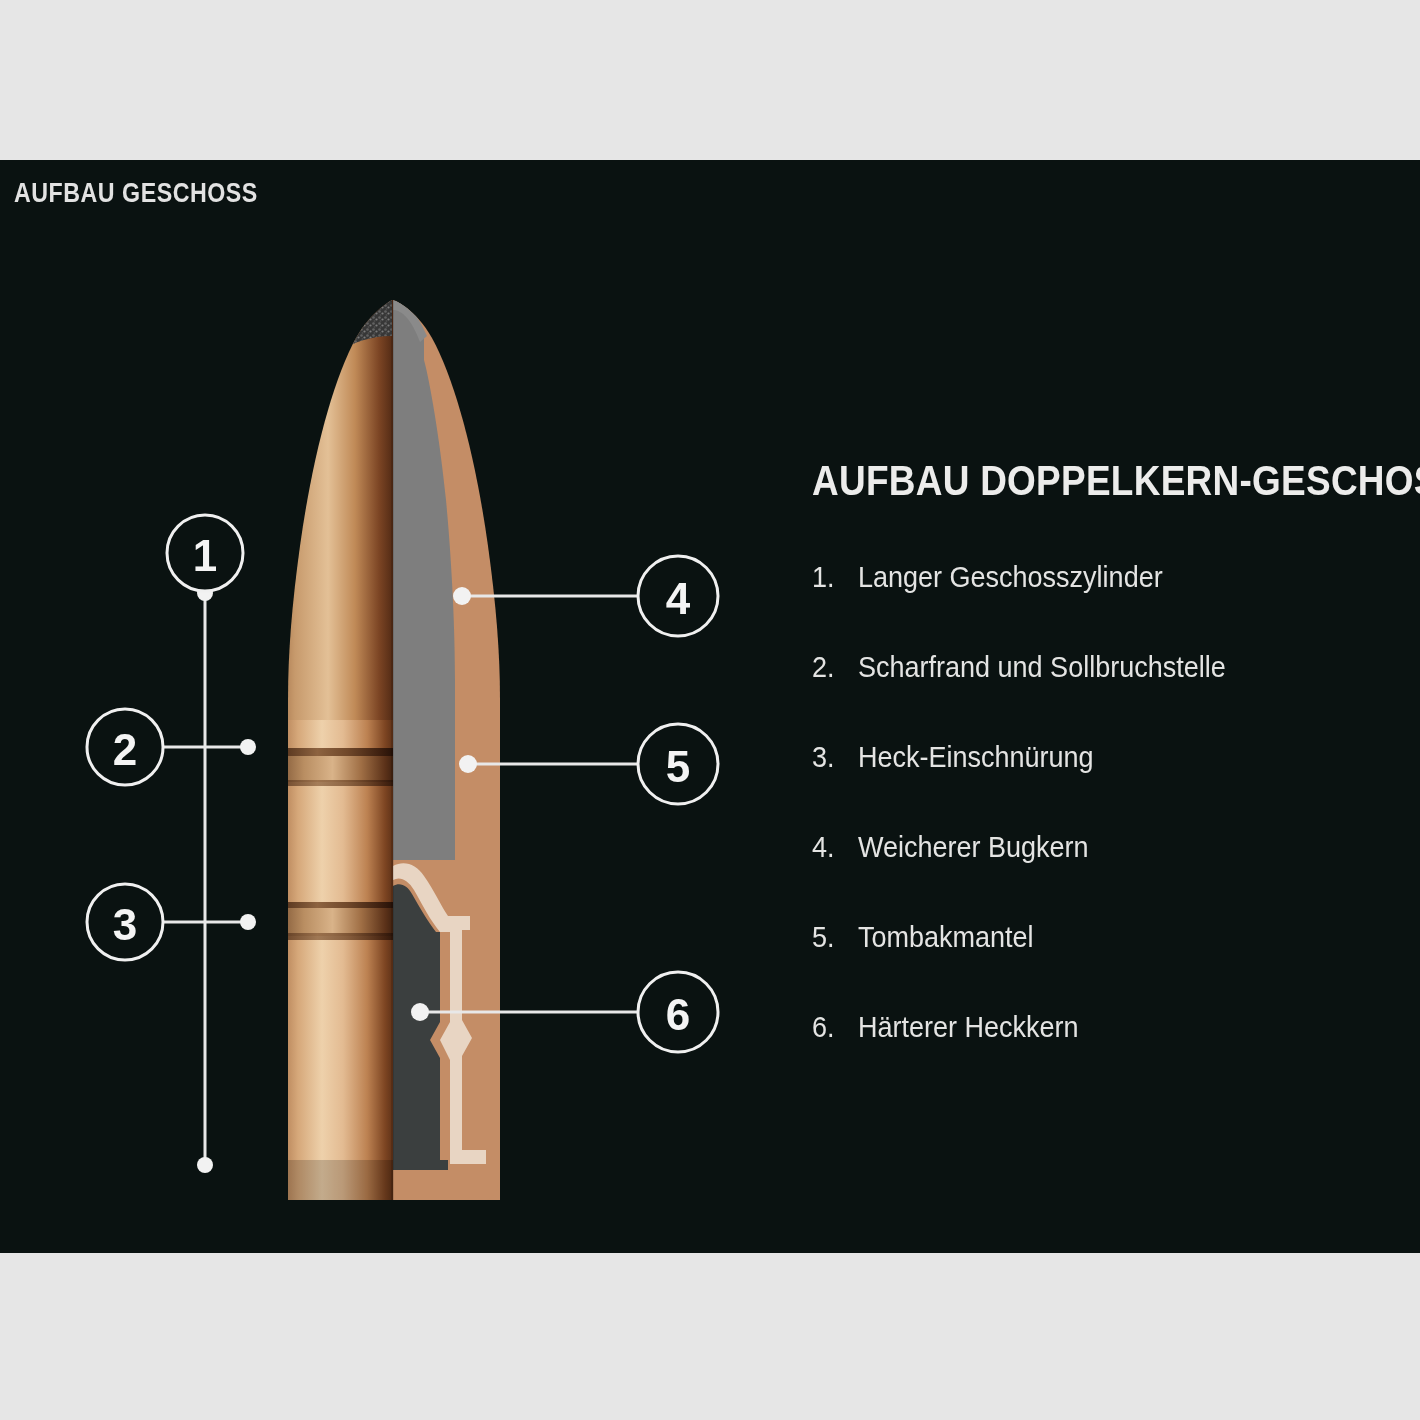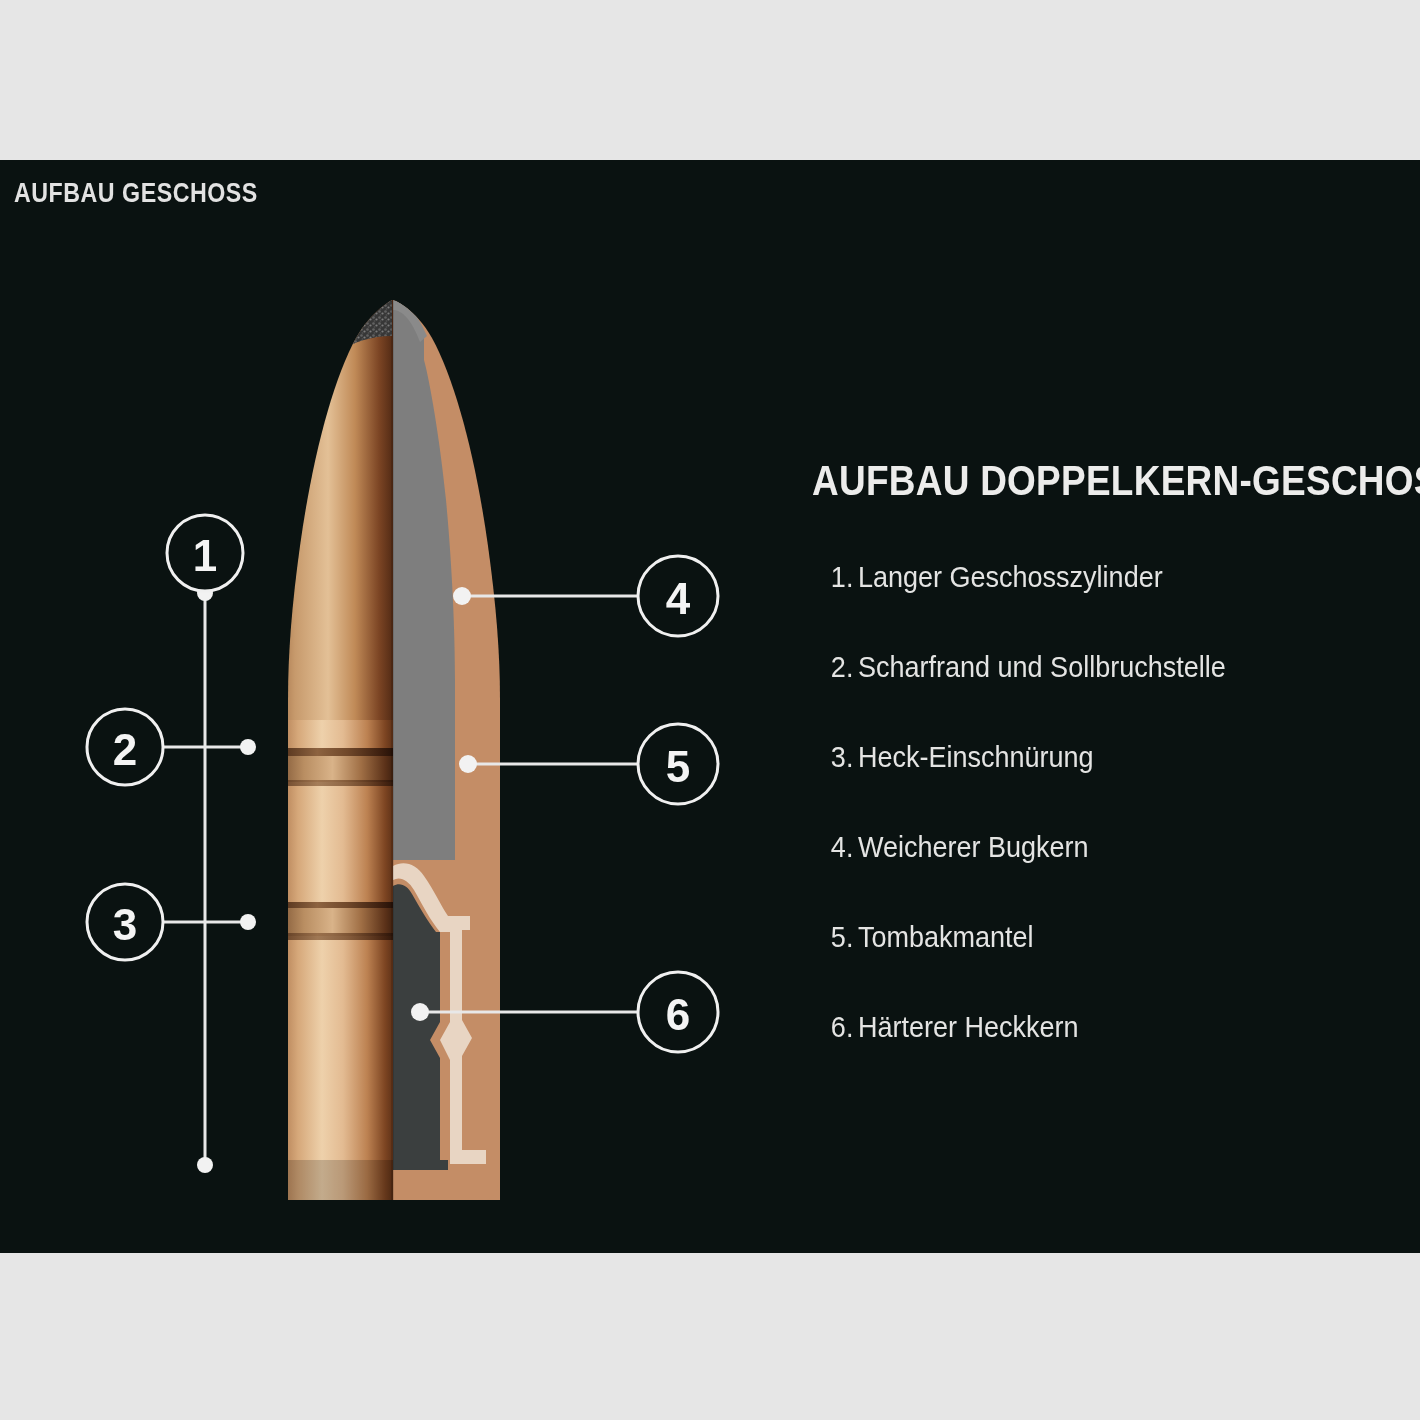--- a/index.html
+++ b/index.html
@@ -3,21 +3,21 @@
 <meta charset="utf-8">
 <style>
   html,body{margin:0;padding:0;}
   body{
     width:1420px;height:1420px;
     background:#e6e6e6;
     font-family:"Liberation Sans", sans-serif;
     overflow:hidden;
     position:relative;
   }
-  #stage{position:absolute;left:0;top:0;width:1228px;height:1420px;text-align:right;}
+  #stage{position:absolute;left:0;top:0;width:1228px;height:1420px;}
 
   .panel{
     position:absolute;left:0;top:160px;
     width:1420px;height:1093px;
     background:#0a1211;
   }
 
   .kicker{
     position:absolute;left:14px;top:178px;
     font-size:27px;

